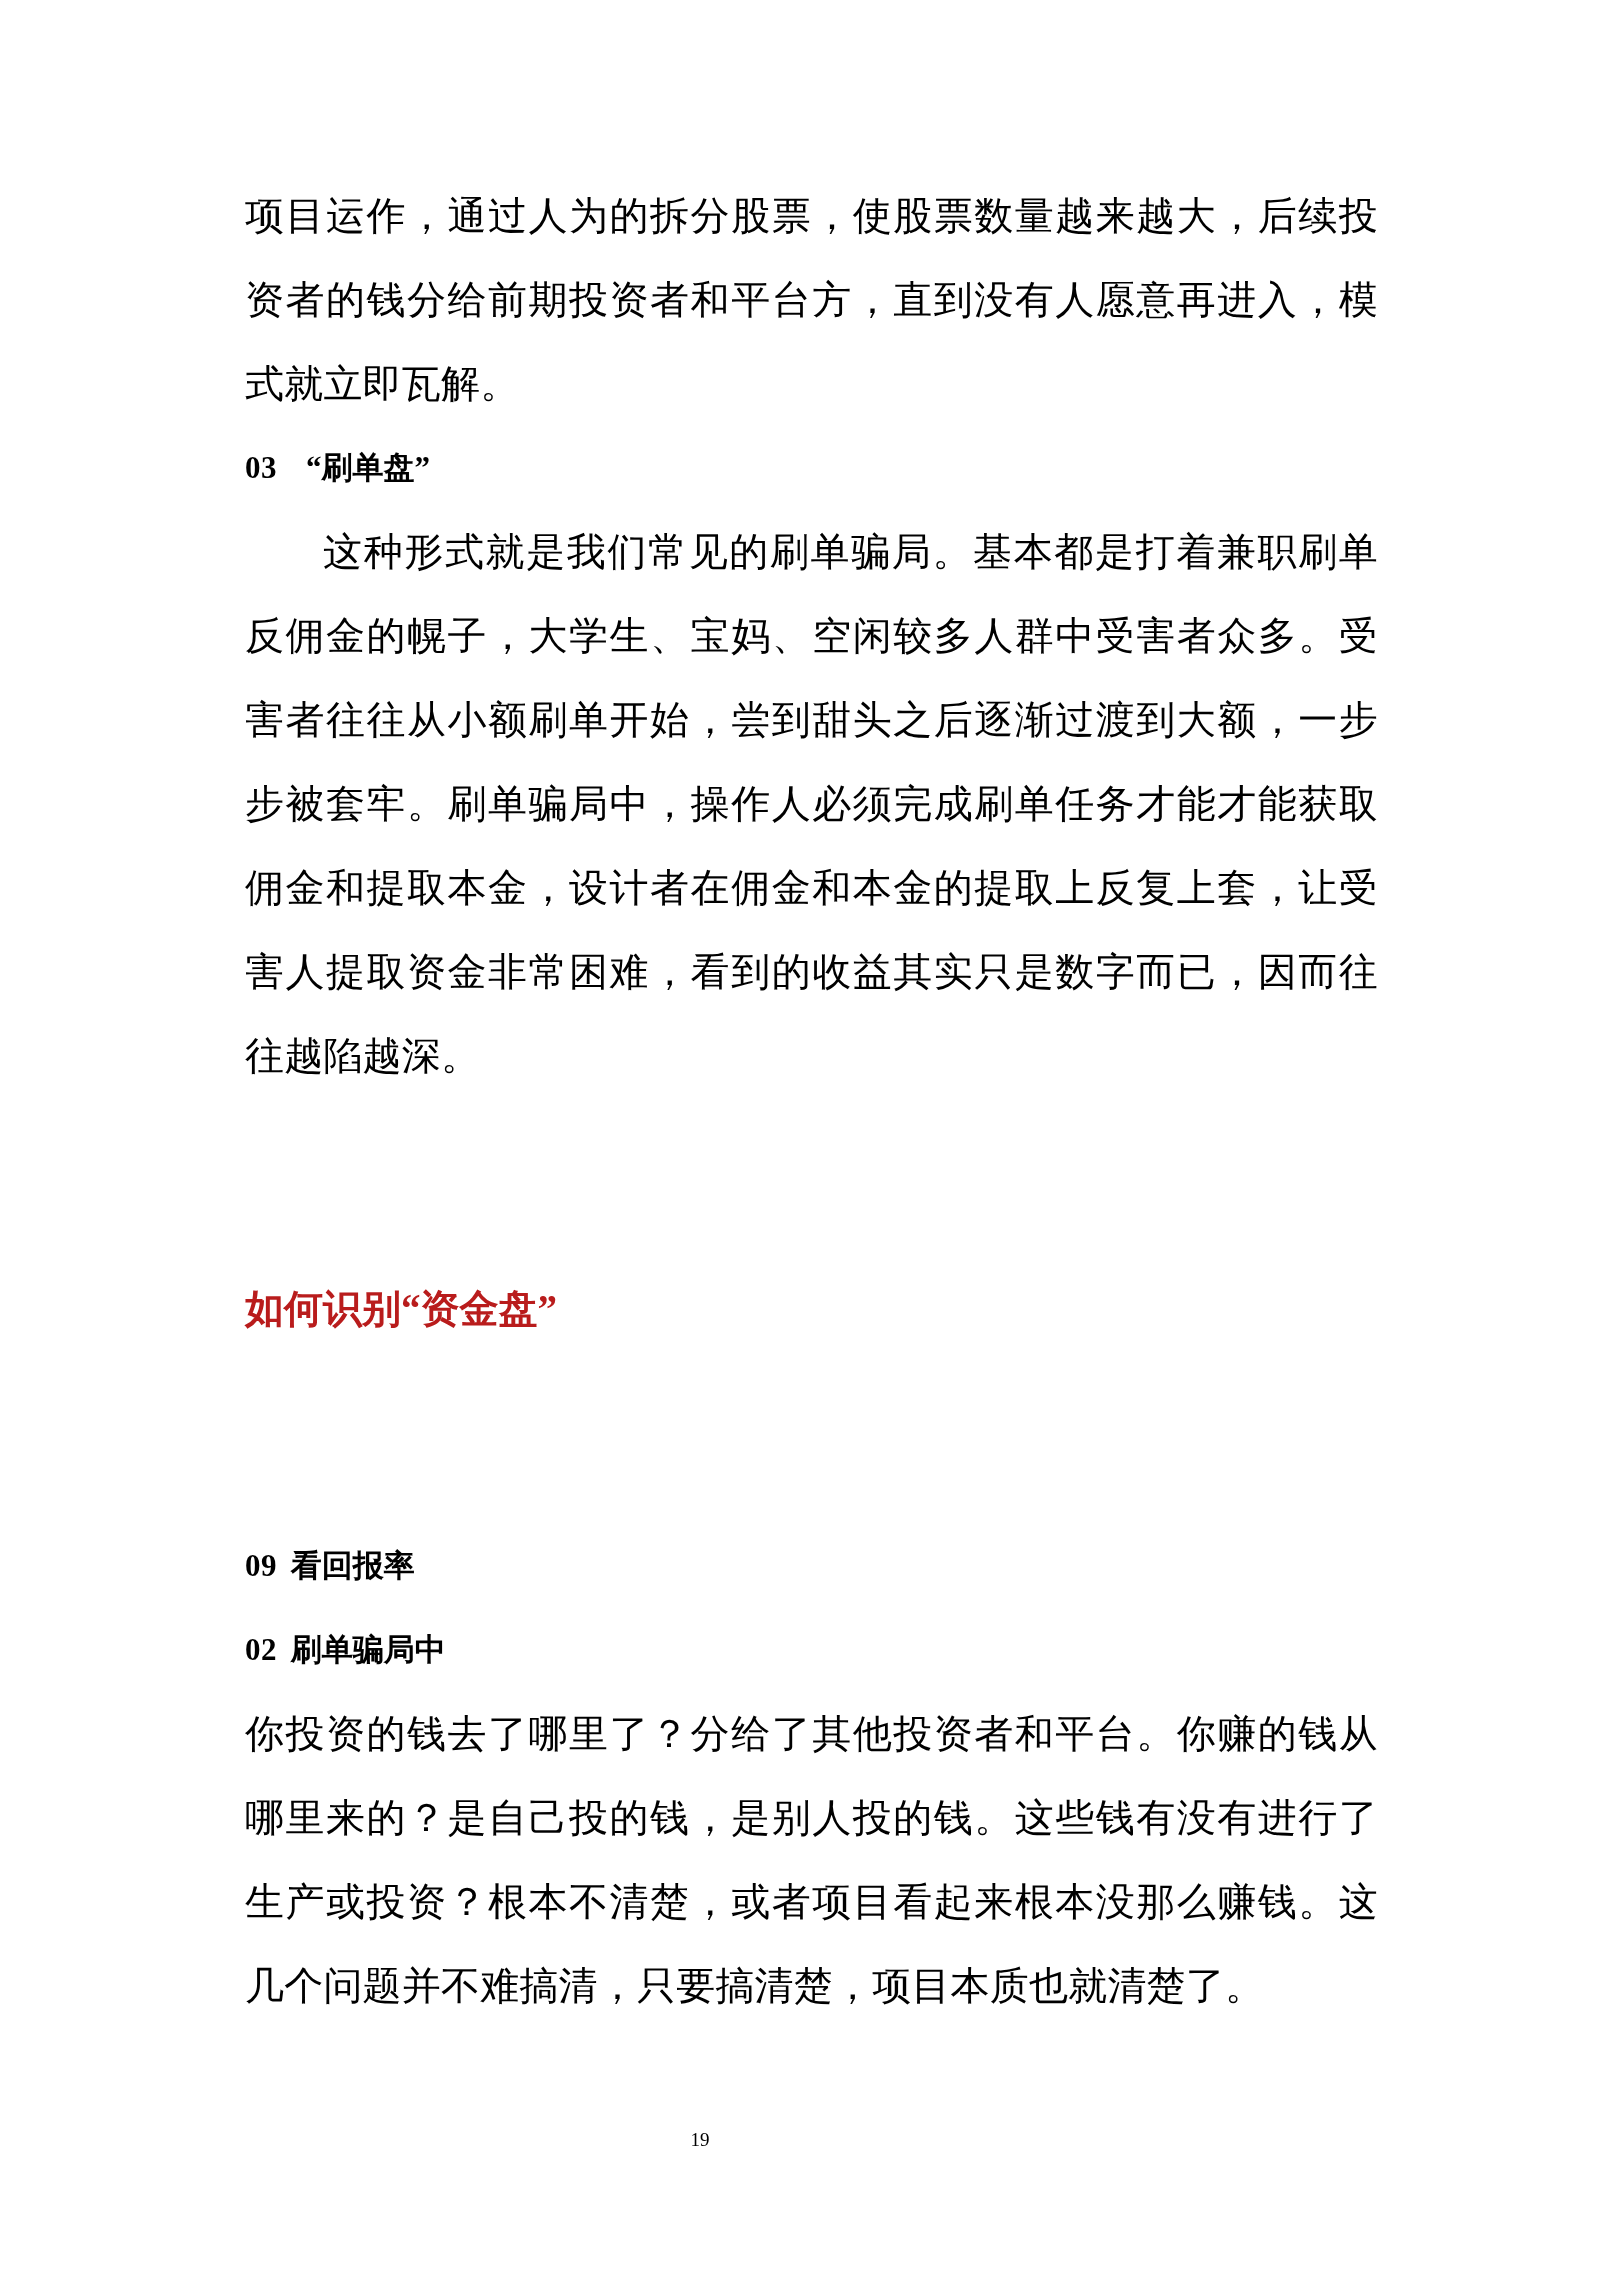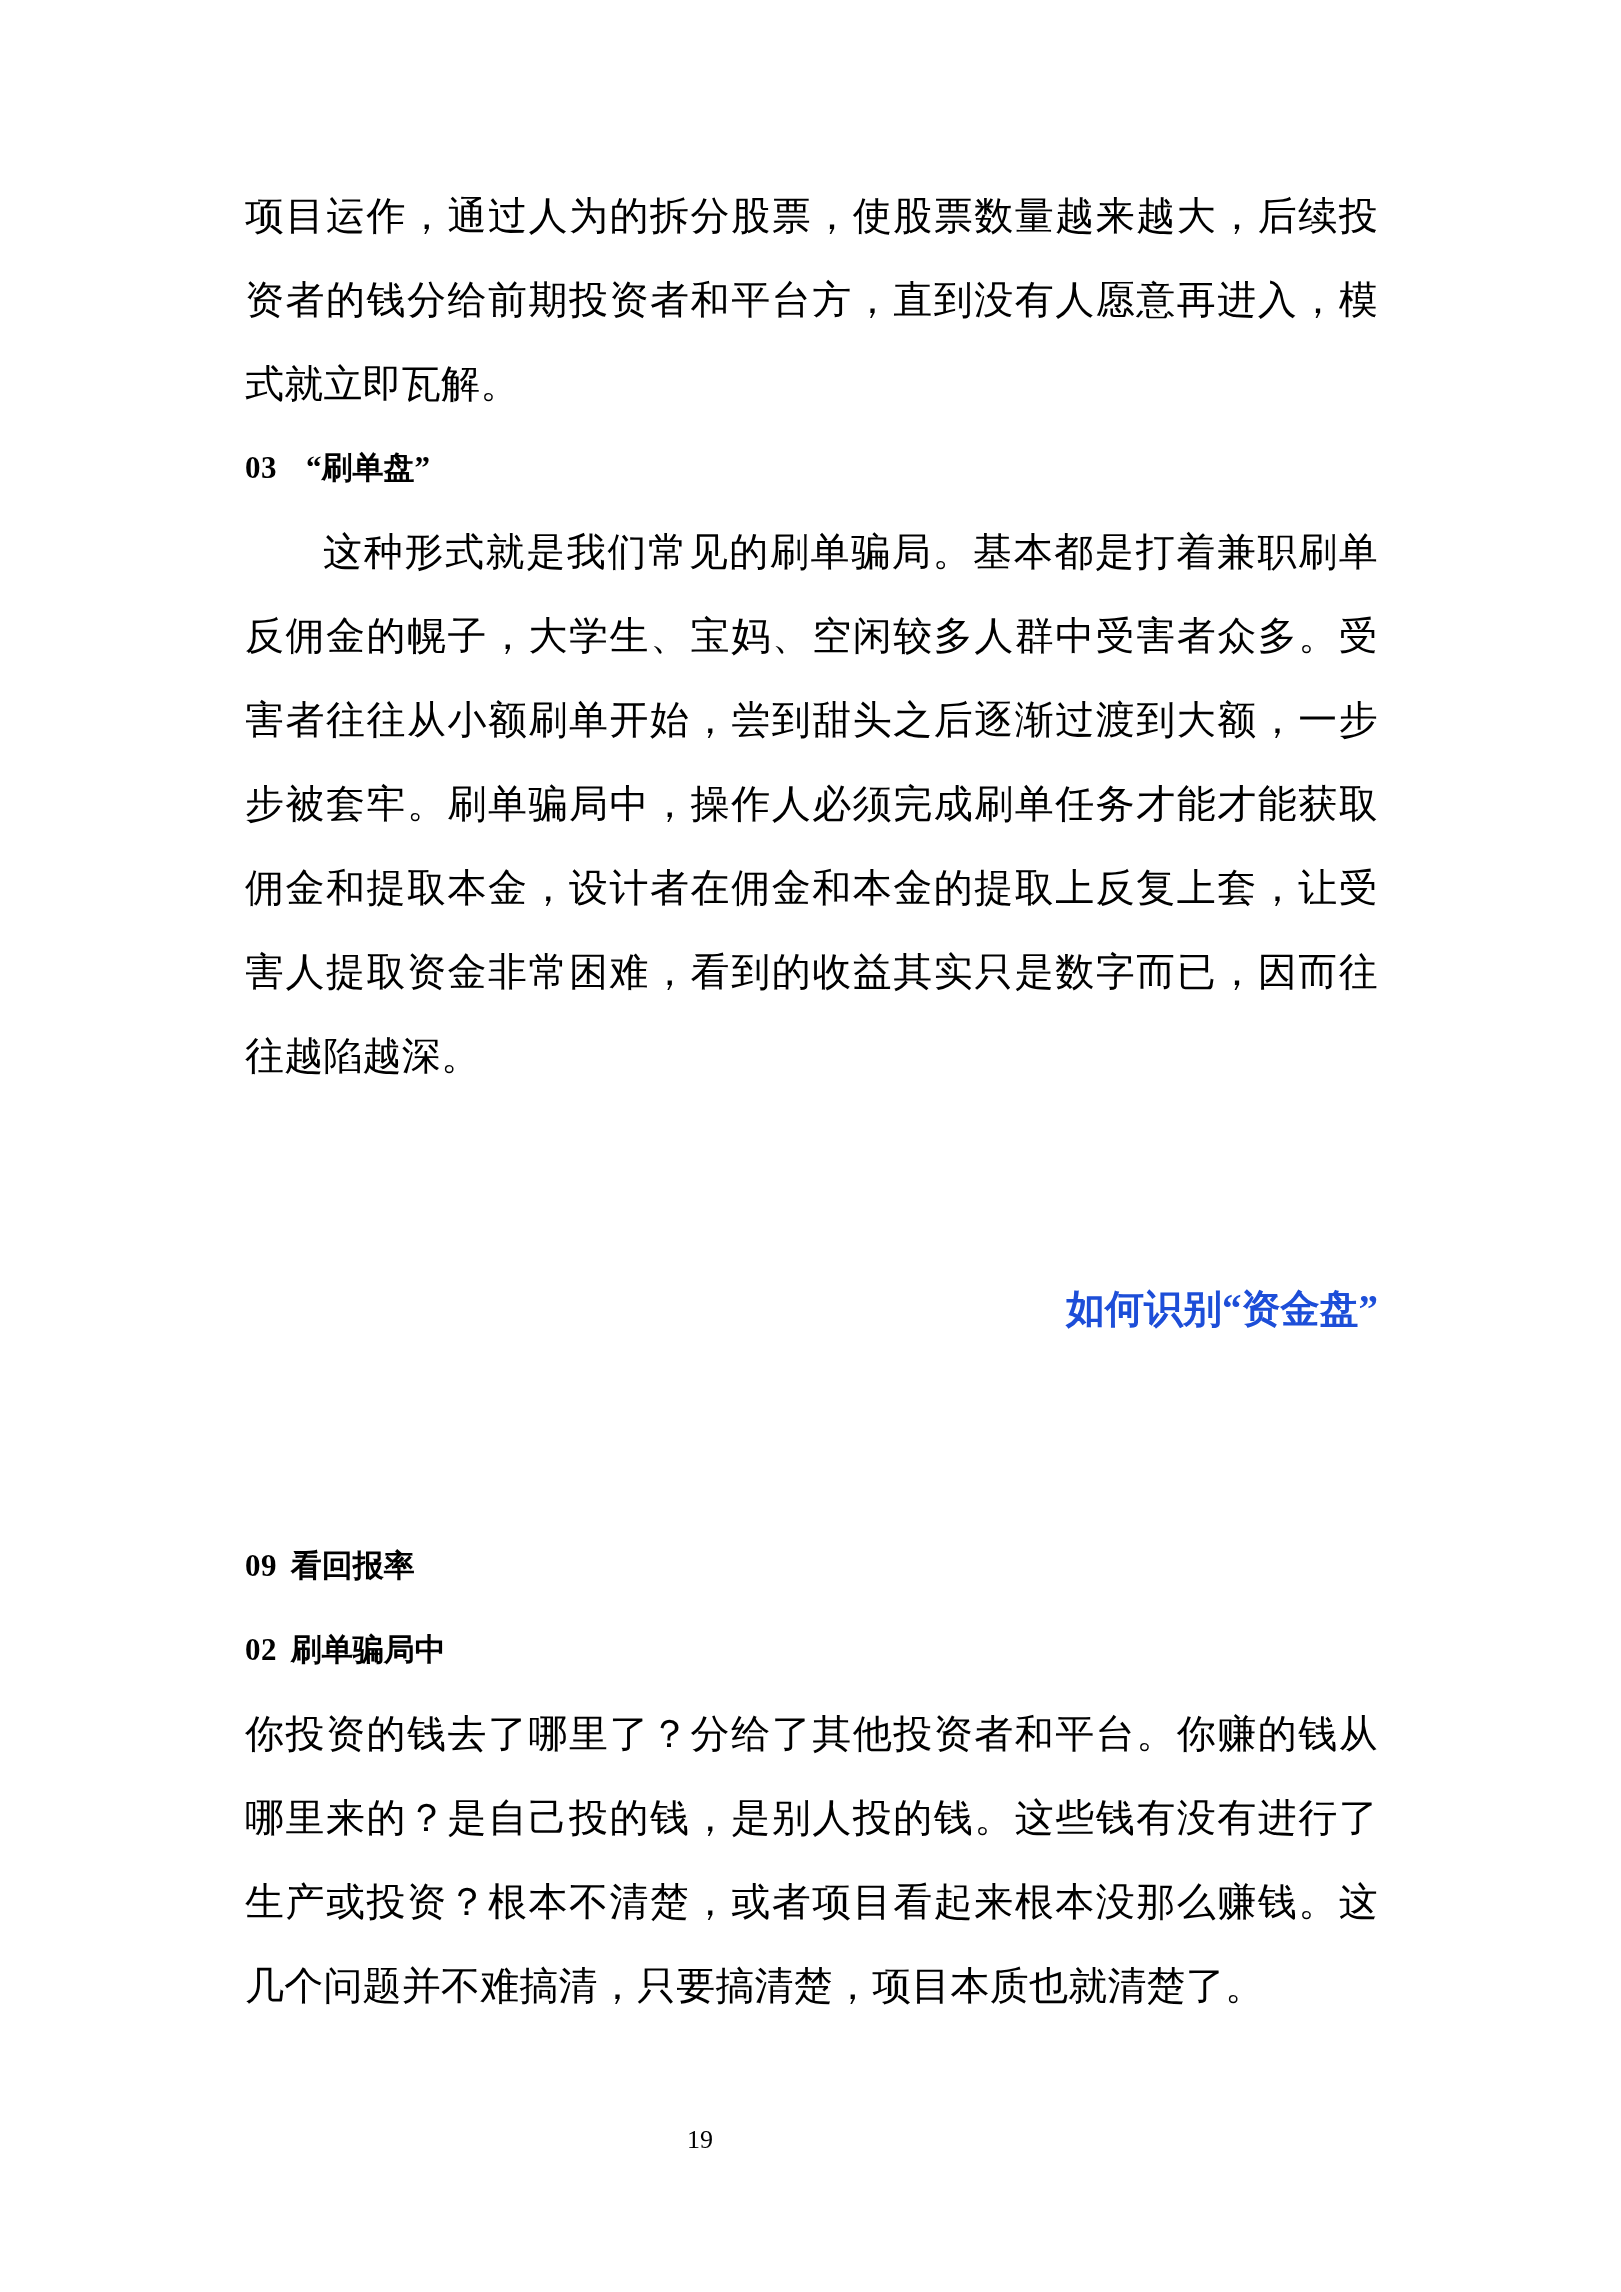--- a/index.html
+++ b/index.html
@@ -60,36 +60,36 @@
   }
   .heading .gap-narrow {
     display: inline-block;
     width: 13.7px;
   }
   
   .section-title {
     font-size: 39px;
     line-height: 84px;
     font-weight: bold;
-    text-align: right;
+    text-align: left;
     margin: 0;
-    color: #1d4ed8;
+    color: #b91c1c;
   }
   
   .sp-top      { height: 174px; }
   .sp-before-title { height: 169px; }
   .sp-after-title  { height: 173px; }
   
   .page-number {
     position: absolute;
     left: 0;
     right: 0;
     top: 2125px;
     text-align: center;
-    font-size: 26px;
+    font-size: 19px;
     line-height: 29px;
     color: #000;
     font-family: "Liberation Serif", "DejaVu Serif", serif;
   }
 </style>
 </head>
 <body>
 
 <div class="page">
 

